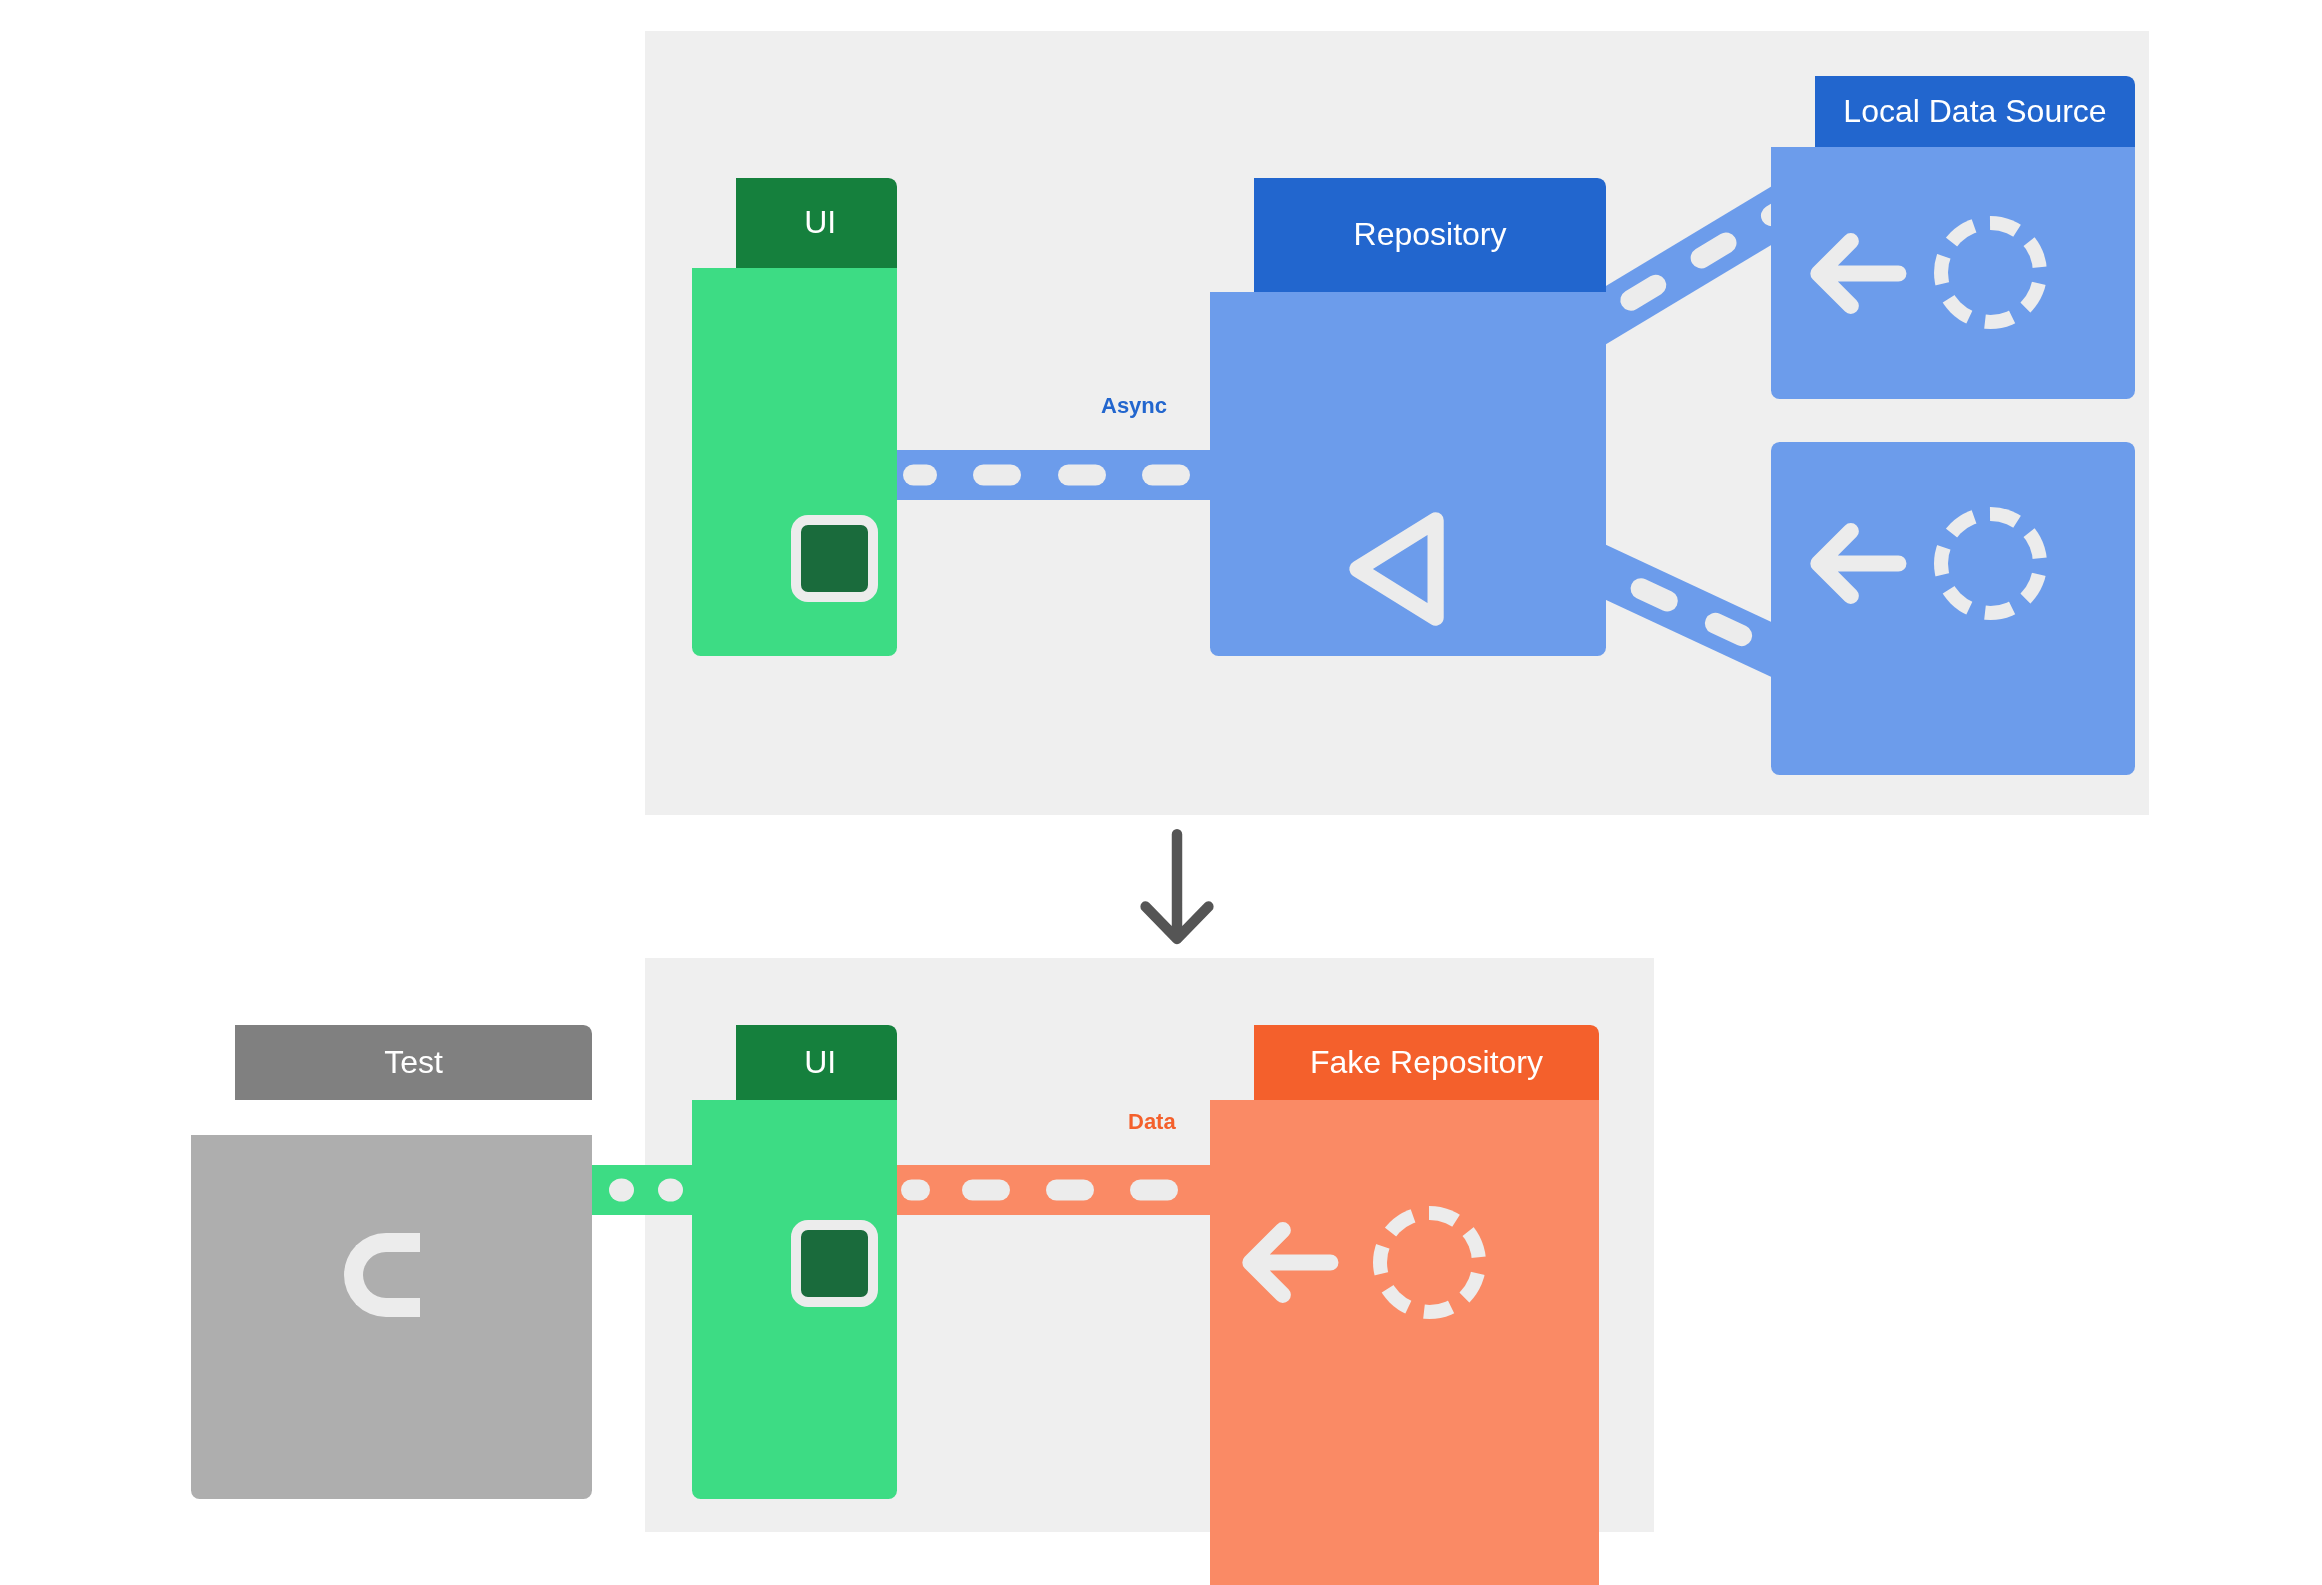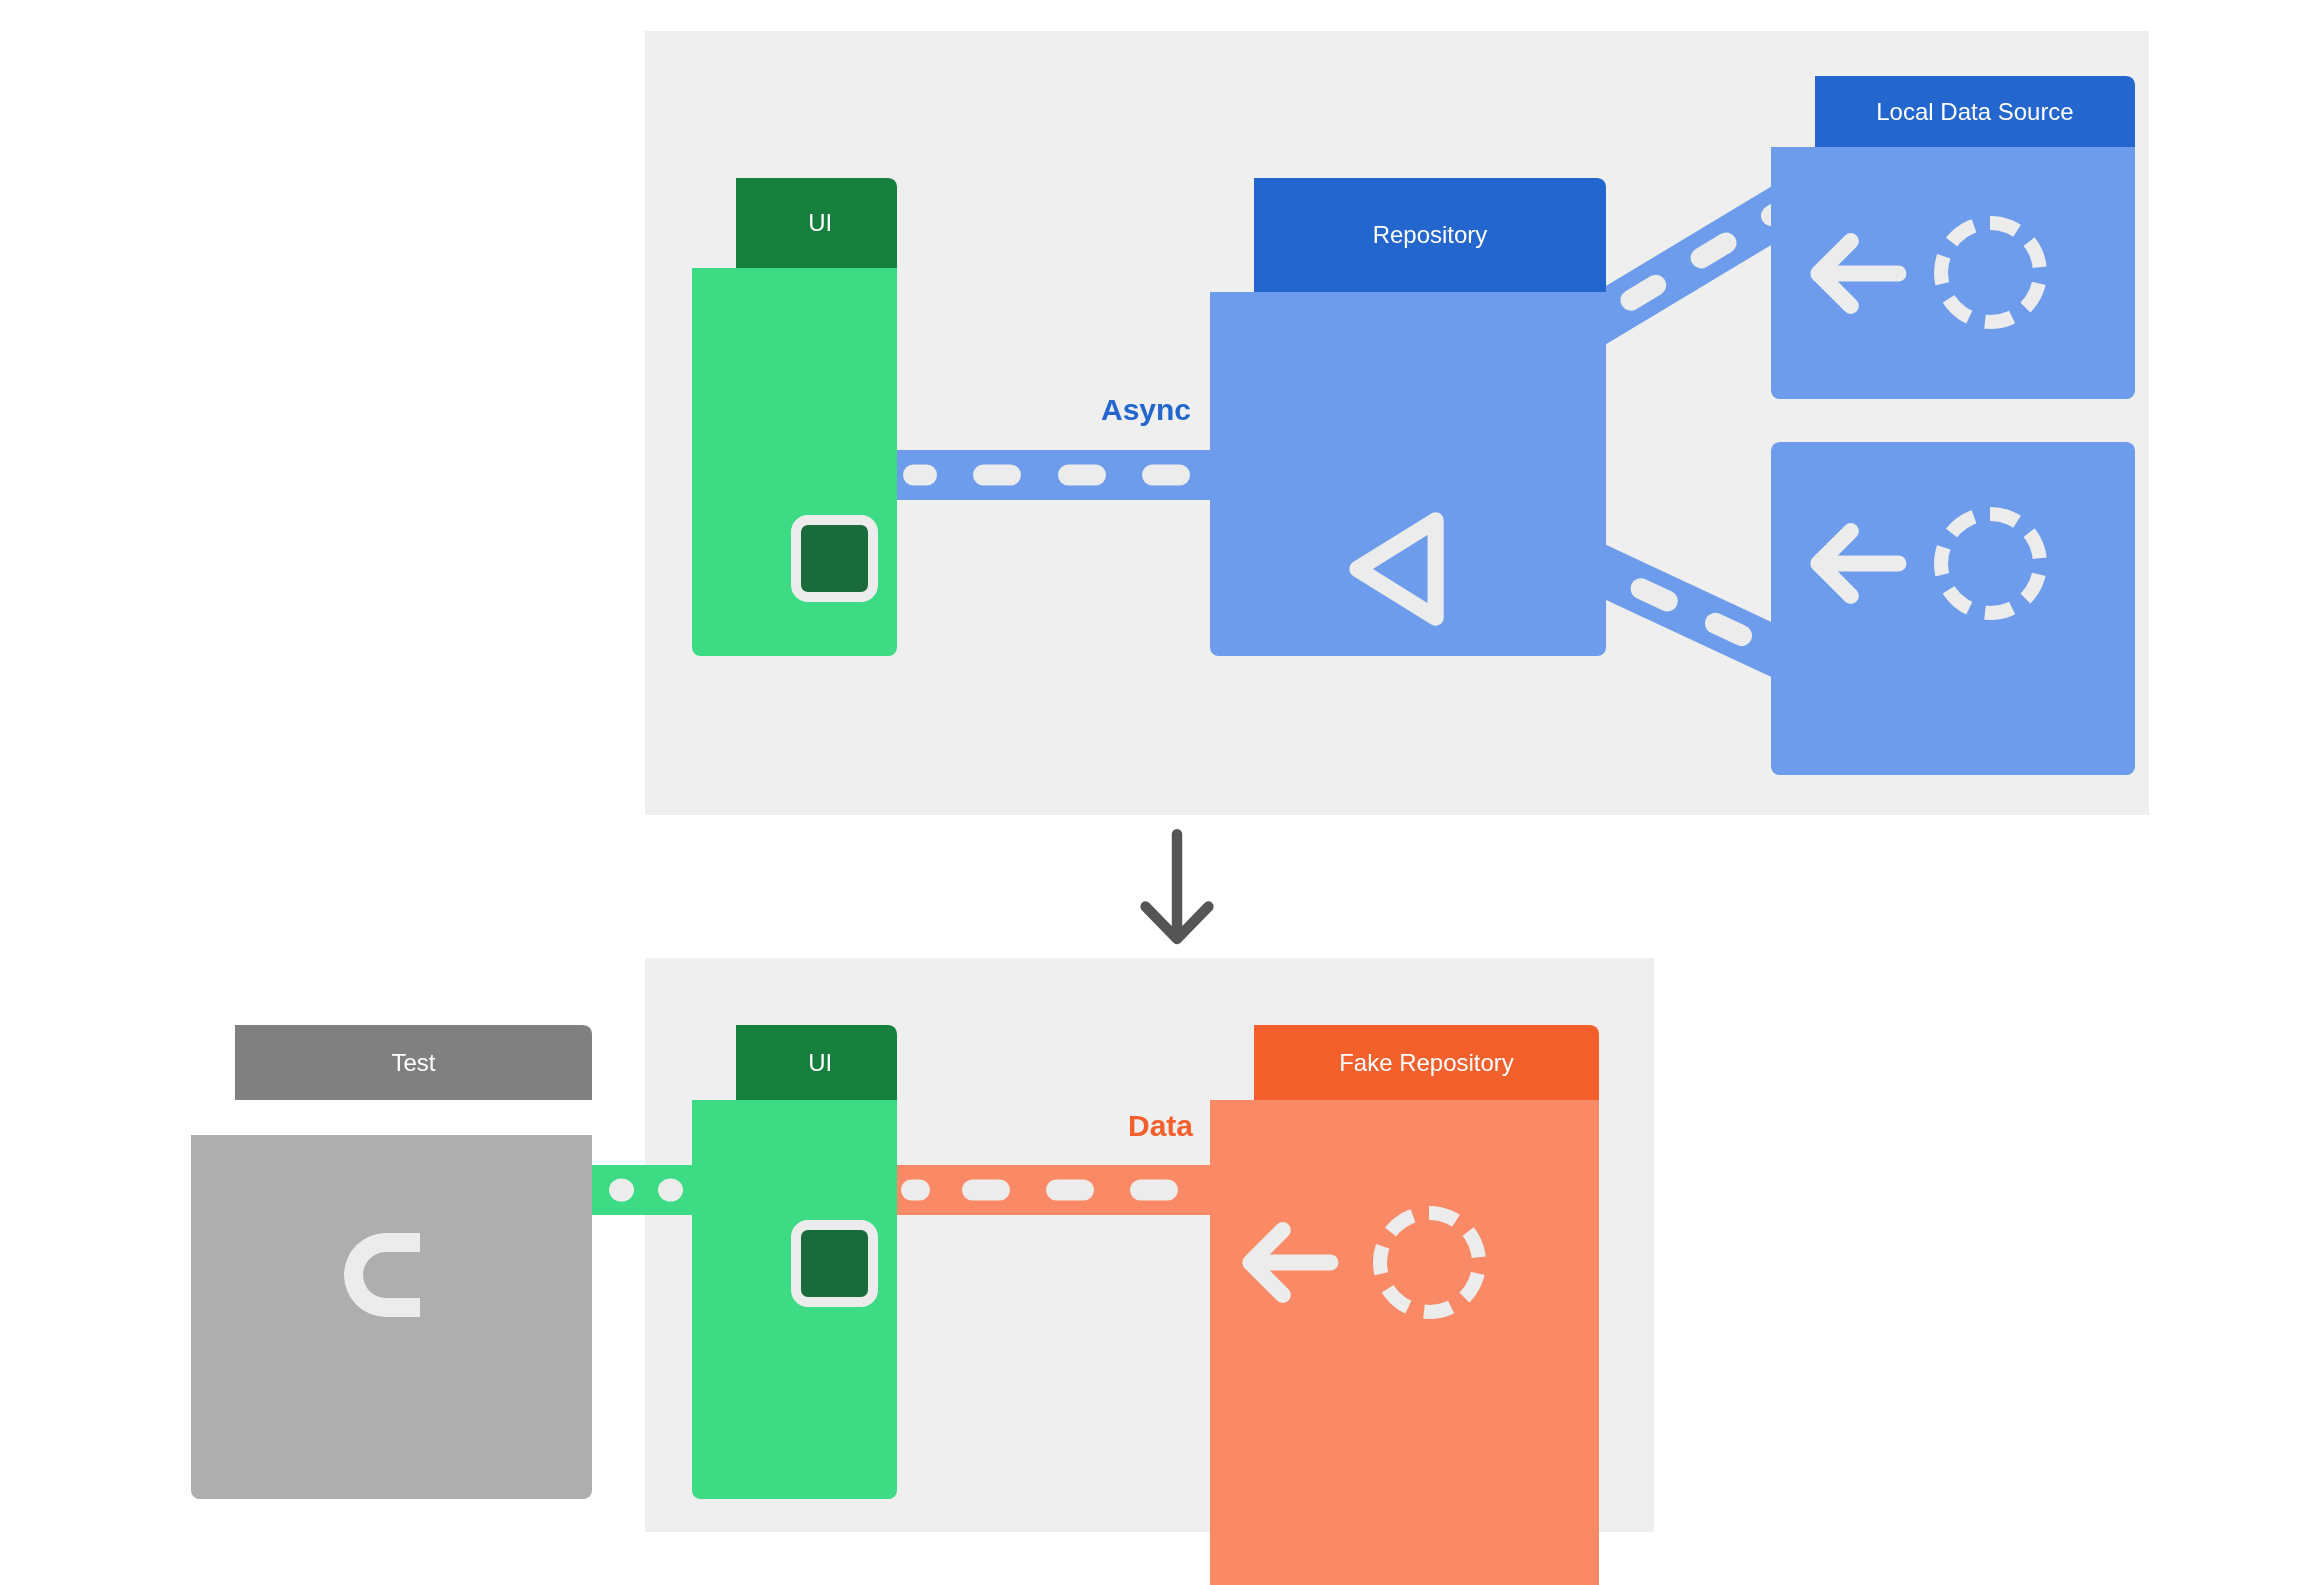--- a/index.html
+++ b/index.html
@@ -5,21 +5,21 @@
   html,body{margin:0;padding:0;background:#ffffff;}
   body{width:2323px;height:1586px;position:relative;overflow:hidden;
        font-family:"Liberation Sans","DejaVu Sans",sans-serif;}
 
   .panel{position:absolute;background:#efefef;}
   #panel-top{left:645px;top:31px;width:1504px;height:784px;}
   #panel-bottom{left:645px;top:958px;width:1009px;height:574px;}
 
   .card{position:absolute;border-radius:8.6px;overflow:hidden;display:flex;flex-direction:column;}
   .card-header{flex:0 0 auto;display:flex;align-items:center;justify-content:center;
-               text-align:center;color:#ffffff;font-size:24px;line-height:1.16;
+               text-align:center;color:#ffffff;font-size:32px;line-height:1.16;
                padding:0 9.6px;box-sizing:border-box;margin-left:44px;}
   .card-body{flex:1 1 auto;position:relative;}
 
   
   .c-green  .card-header{background:#15803d;padding-left:17px;} .c-green  .card-body{background:#3DDC84;}
   .c-blue   .card-header{background:#2266CE;} .c-blue   .card-body{background:#6C9CEB;}
   .c-orange .card-header{background:#F4602C;} .c-orange .card-body{background:#FA8A65;}
   .c-grey   .card-header{background:#808080;} .c-grey   .card-body{background:#AEAEAE;}
 
   
@@ -58,21 +58,21 @@
   .plug{position:absolute;width:67px;height:67px;border-radius:17px;
         background:#1a6b3c;border:10.5px solid #ececec;box-sizing:content-box;}
   .socket{position:absolute;width:76px;height:84px;box-sizing:border-box;
           border:19px solid #ececec;border-right:none;
           border-radius:48px 0 0 48px;background:transparent;}
 
   .dcircle{position:absolute;width:113px;height:113px;border-radius:50%;
            border:14.3px dashed #ececec;box-sizing:border-box;}
 
   svg{display:block;overflow:visible;}
-  .lbl{position:absolute;font-weight:bold;font-size:30px;white-space:nowrap;}
+  .lbl{position:absolute;font-weight:bold;font-size:22px;white-space:nowrap;}
   #label-async{color:#2266CE;left:1101px;top:393px;}
   #label-sync {color:#F4602C;left:1128px;top:1109px;}
 </style>
 </head>
 <body>
 
 <div class="panel" id="panel-top"></div>
 
 <div class="diag" id="diag-local" style="left:1453px;top:382px;width:401px;transform:rotate(-31deg);">
   <div class="dashes">

